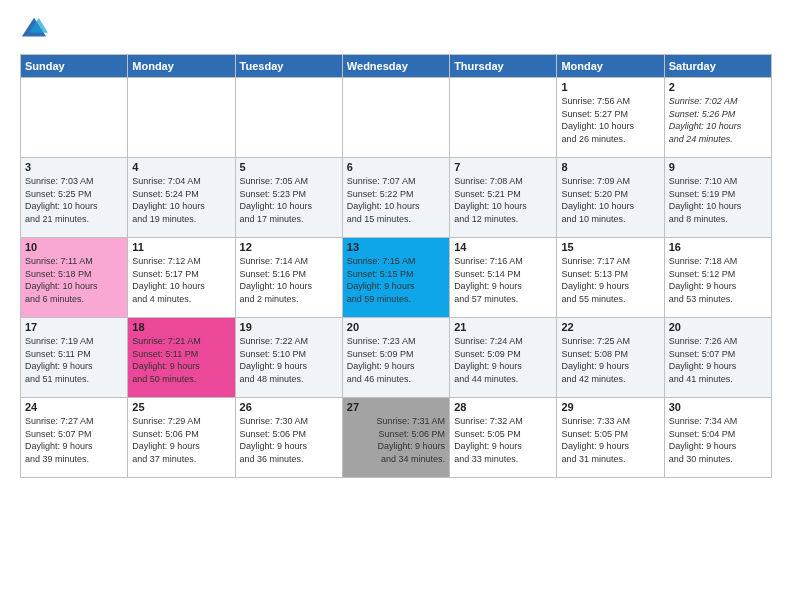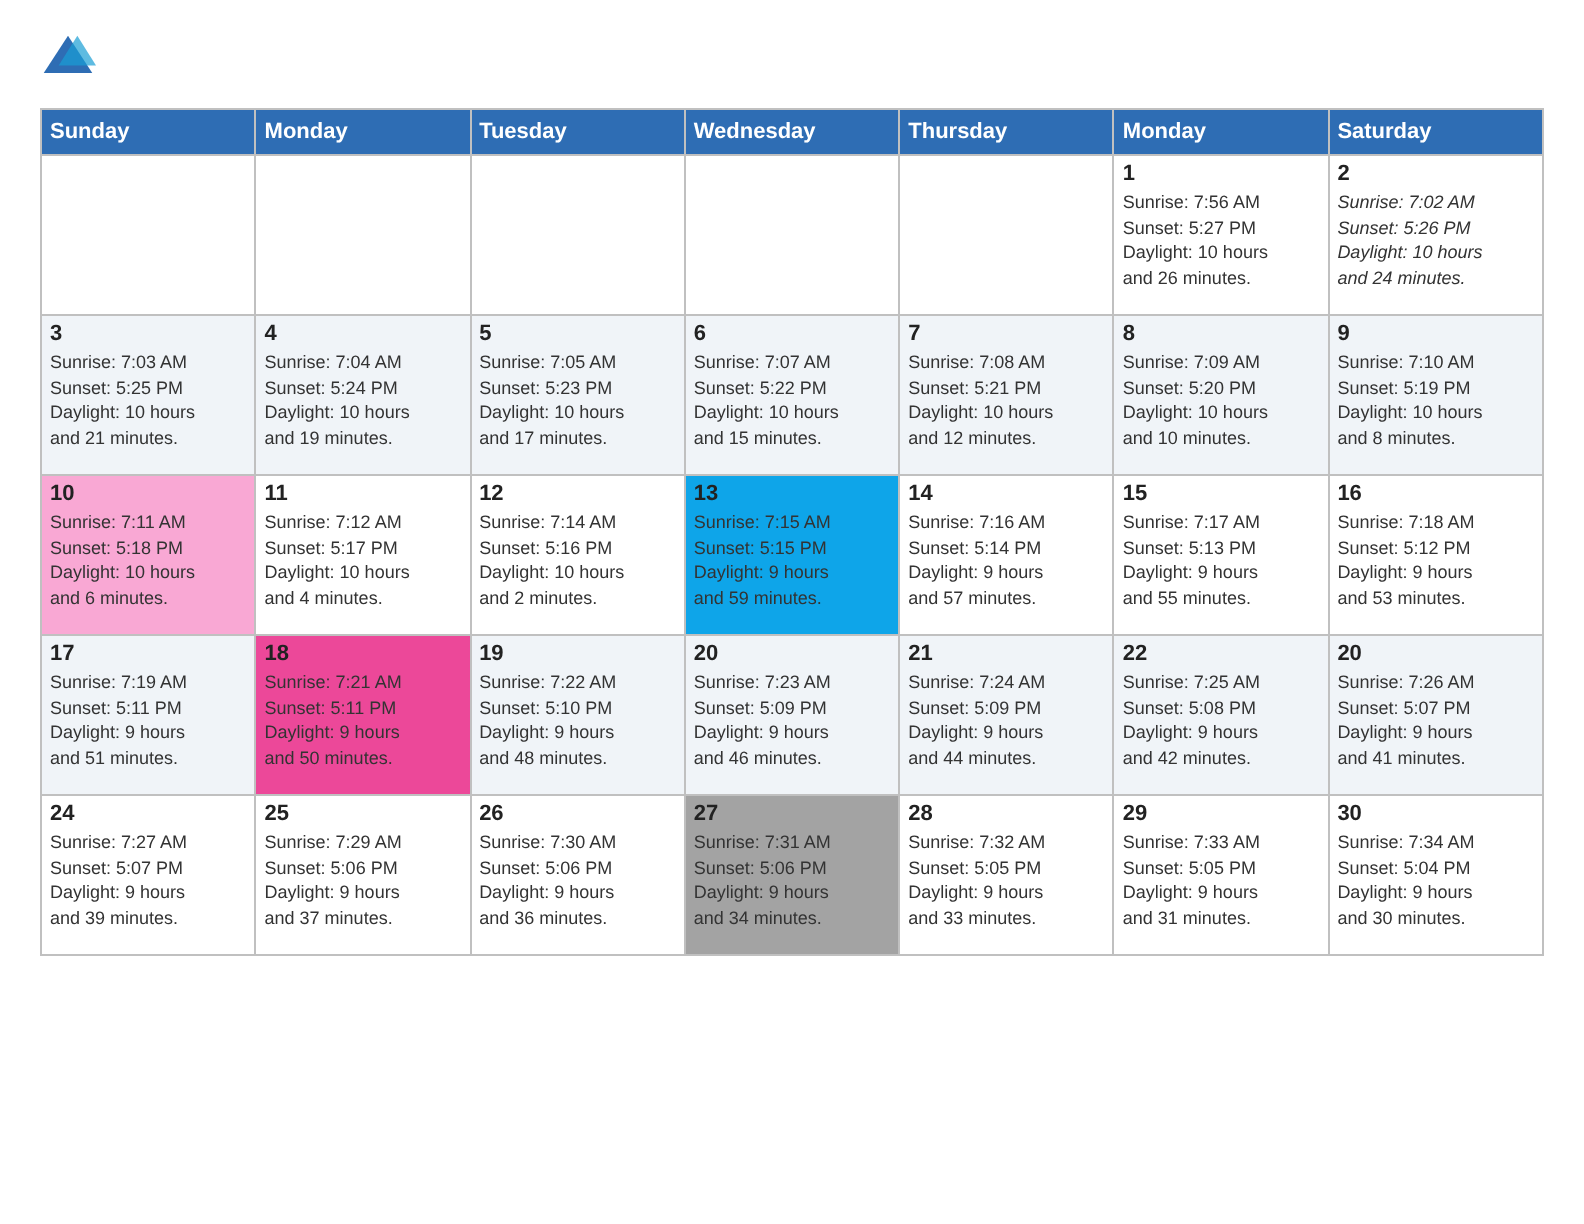--- a/index.html
+++ b/index.html
@@ -322,21 +322,21 @@
           </td>
           <td style="background: rgb(255, 255, 255);">
             <span class="day-num">26</span>
             <div class="day-info" style="white-space: pre-line;">Sunrise: 7:30 AM
 Sunset: 5:06 PM
 Daylight: 9 hours
 and 36 minutes.</div>
           </td>
           <td style="background: #a3a3a3;">
             <span class="day-num">27</span>
-            <div class="day-info" style="white-space: pre-line;">Sunrise: 7:31 AM
+            <div class="day-info" style="white-space: pre-line; text-align: right;">Sunrise: 7:31 AM
 Sunset: 5:06 PM
 Daylight: 9 hours
 and 34 minutes.</div>
           </td>
           <td style="background: rgb(255, 255, 255);">
             <span class="day-num">28</span>
             <div class="day-info" style="white-space: pre-line;">Sunrise: 7:32 AM
 Sunset: 5:05 PM
 Daylight: 9 hours
 and 33 minutes.</div>

